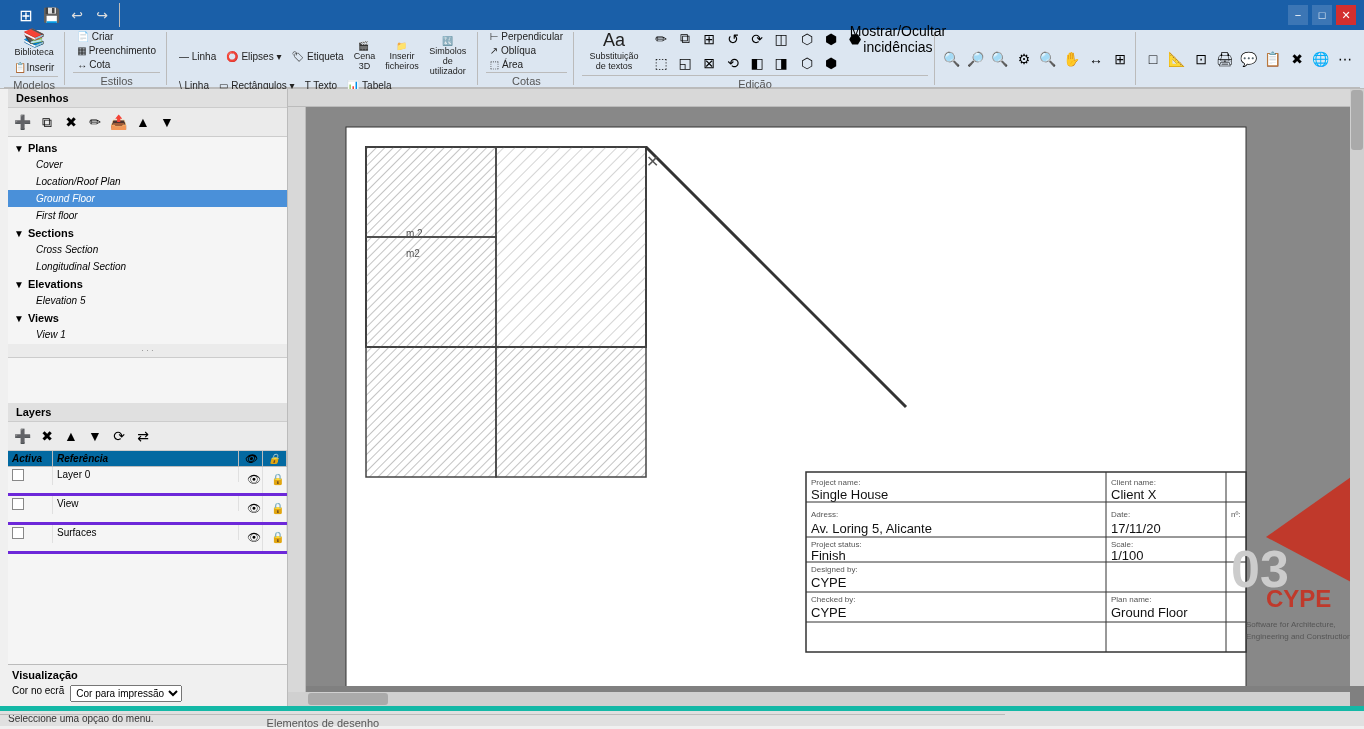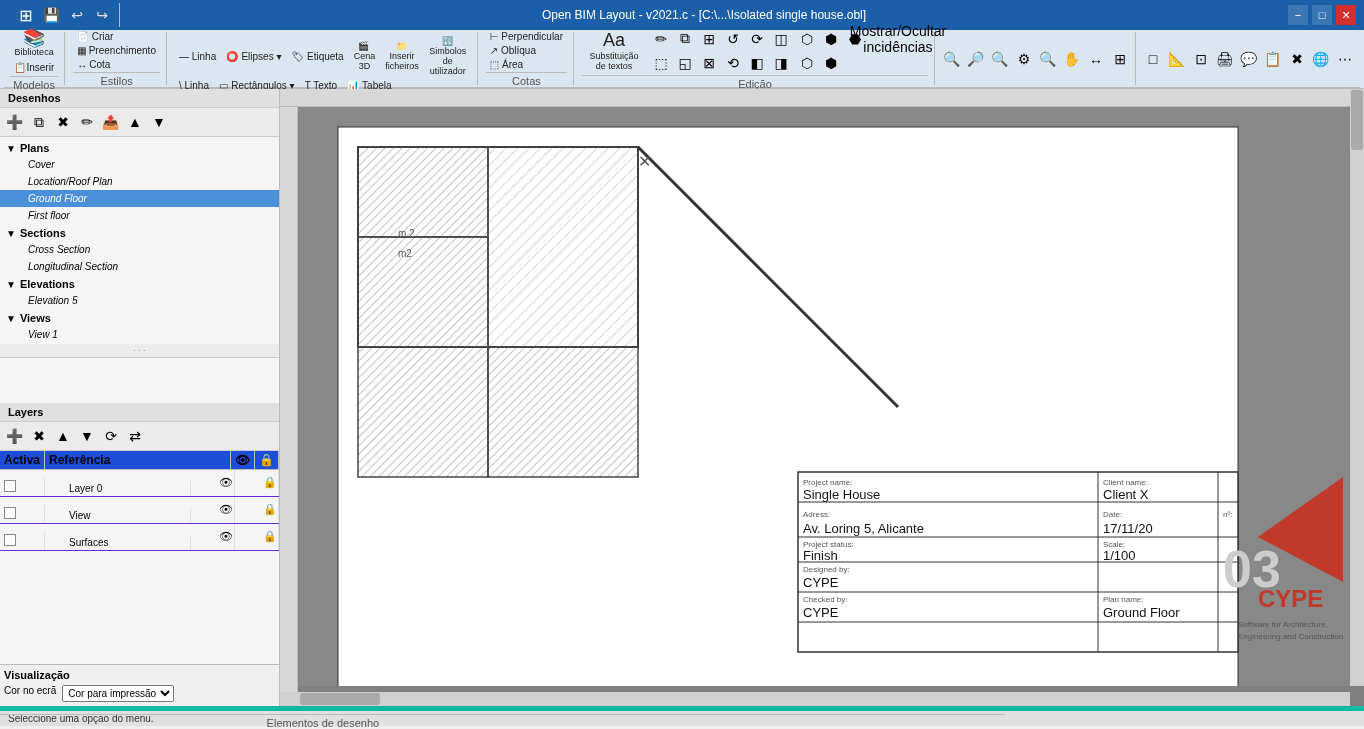--- a/index.html
+++ b/index.html
@@ -98,20 +98,21 @@
     }
 
     
     #sidebar {
       width: 280px;
       background: #f5f5f5;
       border-right: 1px solid #bbb;
       display: flex;
       flex-direction: column;
       overflow: hidden;
+      margin-left: 8px;
     }
 
     
     .panel-header {
       background: #e0e0e0;
       padding: 3px 8px;
       font-weight: bold;
       font-size: 11px;
       border-bottom: 1px solid #ccc;
     }
@@ -157,27 +158,27 @@
       color: #888;
       padding: 2px;
       background: #ebebeb;
       border-bottom: 1px solid #ccc;
     }
 
     
     .layers-panel { display: flex; flex-direction: column; flex: 1; overflow: hidden; }
     .layers-toolbar { display: flex; align-items: center; gap: 2px; padding: 3px 4px; background: #ebebeb; border-bottom: 1px solid #ccc; }
     .layers-table { flex: 1; overflow-y: auto; }
-    .layers-header { display: flex; background: #1d4ed8; border-bottom: 1px solid #bbb; font-size: 12px; font-weight: bold; }
+    .layers-header { display: flex; background: #0369a1; border-bottom: 1px solid #bbb; font-size: 10px; font-weight: bold; font-style: italic; }
     .layers-header > div { padding: 2px 4px; border-right: 1px solid #bbb; }
     .col-activa { width: 45px; }
     .col-ref { flex: 1; }
     .col-eye { width: 24px; text-align: center; }
     .col-lock { width: 24px; text-align: center; }
-    .layers-row { display: flex; align-items: flex-end; font-size: 10px; border-bottom: 1px solid #6d28d9; gap: 20px; }
+    .layers-row { display: flex; align-items: flex-start; font-size: 10px; border-bottom: 3px solid #6d28d9; }
     .layers-row > div { padding: 2px 4px; border-right: 1px solid #e0e0e0; }
 
     
     .vis-panel { border-top: 1px solid #bbb; padding: 4px; background: #f0f0f0; }
     .vis-panel-header { font-weight: bold; font-size: 11px; margin-bottom: 4px; }
     .vis-row { display: flex; align-items: flex-start; gap: 6px; font-size: 10px; }
     .vis-select { font-size: 10px; padding: 1px; }
 
     
     #canvas {
@@ -269,21 +270,20 @@
 </head>
 <body>
 
 <div id="titlebar">
   <div class="quick-access">
     <div class="icon-box" style="background:#1a5fa8; border:none; color:white; font-size:16px;">⊞</div>
     <button class="panel-icon-btn" style="color:#ddd;">💾</button>
     <button class="panel-icon-btn" style="color:#ddd;">↩</button>
     <button class="panel-icon-btn" style="color:#ddd;">↪</button>
   </div>
-  <span class="title">Open BIM Layout - v2021.c - [C:\...\Isolated single house.obl]</span>
   <div class="win-controls">
     <button class="win-btn">−</button>
     <button class="win-btn">□</button>
     <button class="win-btn close">✕</button>
   </div>
 </div>
 
 <div id="toolbar">
   <div class="toolbar-row1">
 

